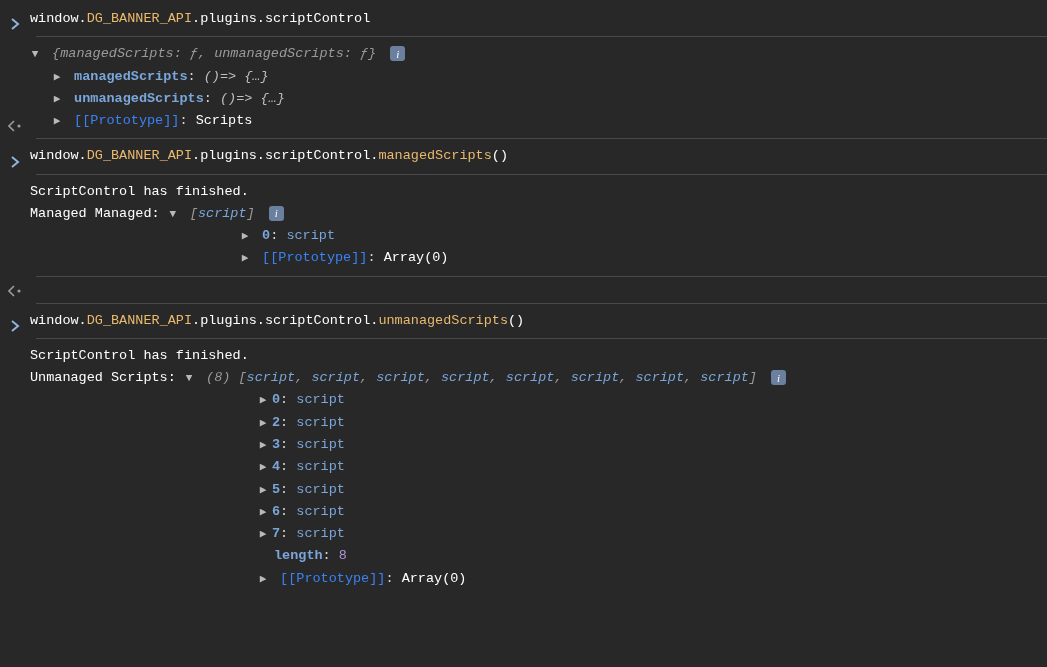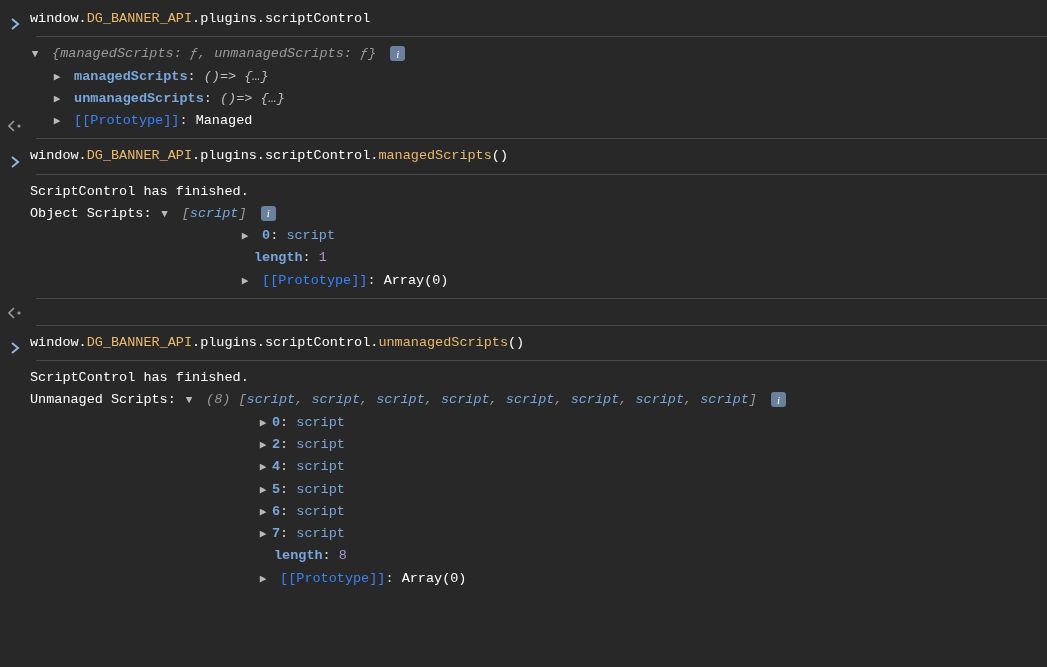--- a/index.html
+++ b/index.html
@@ -102,21 +102,21 @@
     <div class="indent-1">
       <span class="tri right"></span>
       <span class="c-blue key-bold">managedScripts</span><span class="c-default">: </span><span class="c-func">()=&gt; {…}</span>
     </div>
     <div class="indent-1">
       <span class="tri right"></span>
       <span class="c-blue key-bold">unmanagedScripts</span><span class="c-default">: </span><span class="c-func">()=&gt; {…}</span>
     </div>
     <div class="indent-1">
       <span class="tri right"></span>
-      <span class="c-gray">[[Prototype]]</span><span class="c-default">: </span><span class="c-white">Managed</span>
+      <span class="c-gray">[[Prototype]]</span><span class="c-default">: </span><span class="c-white">Scripts</span>
     </div>
   </div>
 </div>
 <hr class="hr">
 
 <div class="row">
   <div class="gutter">
     <svg width="10" height="12" viewBox="0 0 10 12">
         <path d="M2 1 L8 6 L2 11" fill="none" stroke="#8fb4e0" stroke-width="2"></path>
       </svg>
@@ -125,31 +125,28 @@
     <span class="c-white">window</span><span class="c-white">.</span><span class="c-orange">DG_BANNER_API</span><span class="c-white">.plugins.scriptControl.</span><span class="c-orange">managedScripts</span><span class="c-white">()</span>
   </div>
 </div>
 <hr class="hr">
 
 <div class="row">
   <div class="gutter"></div>
   <div class="content">
     <div class="c-white">ScriptControl has finished.</div>
     <div>
-      <span class="c-white"> Object Scripts: </span>
+      <span class="c-white"> Managed Managed: </span>
       <span class="tri down"></span>
       <span class="c-italic">[</span><span class="c-blue" style="font-style:italic">script</span><span class="c-italic">]</span>
       <span class="info-badge">i</span>
     </div>
     <div class="nested">
       <span class="tri right"></span>
       <span class="c-blue key-bold">0</span><span class="c-default">: </span><span class="c-blue">script</span>
-    </div>
-    <div class="nested" style="padding-left:224px">
-      <span class="c-blue key-bold">length</span><span class="c-default">: </span><span class="c-purple">1</span>
     </div>
     <div class="nested">
       <span class="tri right"></span>
       <span class="c-gray">[[Prototype]]</span><span class="c-default">: </span><span class="c-white">Array(0)</span>
     </div>
   </div>
 </div>
 <hr class="hr">
 
 <div class="row">
@@ -180,20 +177,21 @@
     <div class="c-white">ScriptControl has finished.</div>
     <div>
       <span class="c-white"> Unmanaged Scripts: </span>
       <span class="tri down"></span>
       <span class="c-italic">(8)</span><span class="c-italic"> [</span><span id="arr3-preview"><span class="c-blue" style="font-style: italic;">script</span><span class="c-italic">, </span><span class="c-blue" style="font-style: italic;">script</span><span class="c-italic">, </span><span class="c-blue" style="font-style: italic;">script</span><span class="c-italic">, </span><span class="c-blue" style="font-style: italic;">script</span><span class="c-italic">, </span><span class="c-blue" style="font-style: italic;">script</span><span class="c-italic">, </span><span class="c-blue" style="font-style: italic;">script</span><span class="c-italic">, </span><span class="c-blue" style="font-style: italic;">script</span><span class="c-italic">, </span><span class="c-blue" style="font-style: italic;">script</span></span><span class="c-italic">]</span>
       <span class="info-badge">i</span>
     </div>
     <div id="arr3-items">
         <div class="nested2"><span class="tri right"></span><span class="c-blue key-bold">0</span><span class="c-default">: </span><span class="c-blue">script</span></div>
         <div class="nested2"><span class="tri right"></span><span class="c-blue key-bold">2</span><span class="c-default">: </span><span class="c-blue">script</span></div>
+        <div class="nested2"><span class="tri right"></span><span class="c-blue key-bold">3</span><span class="c-default">: </span><span class="c-blue">script</span></div>
         <div class="nested2"><span class="tri right"></span><span class="c-blue key-bold">4</span><span class="c-default">: </span><span class="c-blue">script</span></div>
         <div class="nested2"><span class="tri right"></span><span class="c-blue key-bold">5</span><span class="c-default">: </span><span class="c-blue">script</span></div>
         <div class="nested2"><span class="tri right"></span><span class="c-blue key-bold">6</span><span class="c-default">: </span><span class="c-blue">script</span></div>
         <div class="nested2"><span class="tri right"></span><span class="c-blue key-bold">7</span><span class="c-default">: </span><span class="c-blue">script</span></div>
       </div>
     <div class="nested2" style="padding-left:244px">
       <span class="c-blue key-bold">length</span><span class="c-default">: </span><span class="c-purple">8</span>
     </div>
     <div class="nested2">
       <span class="tri right"></span>

